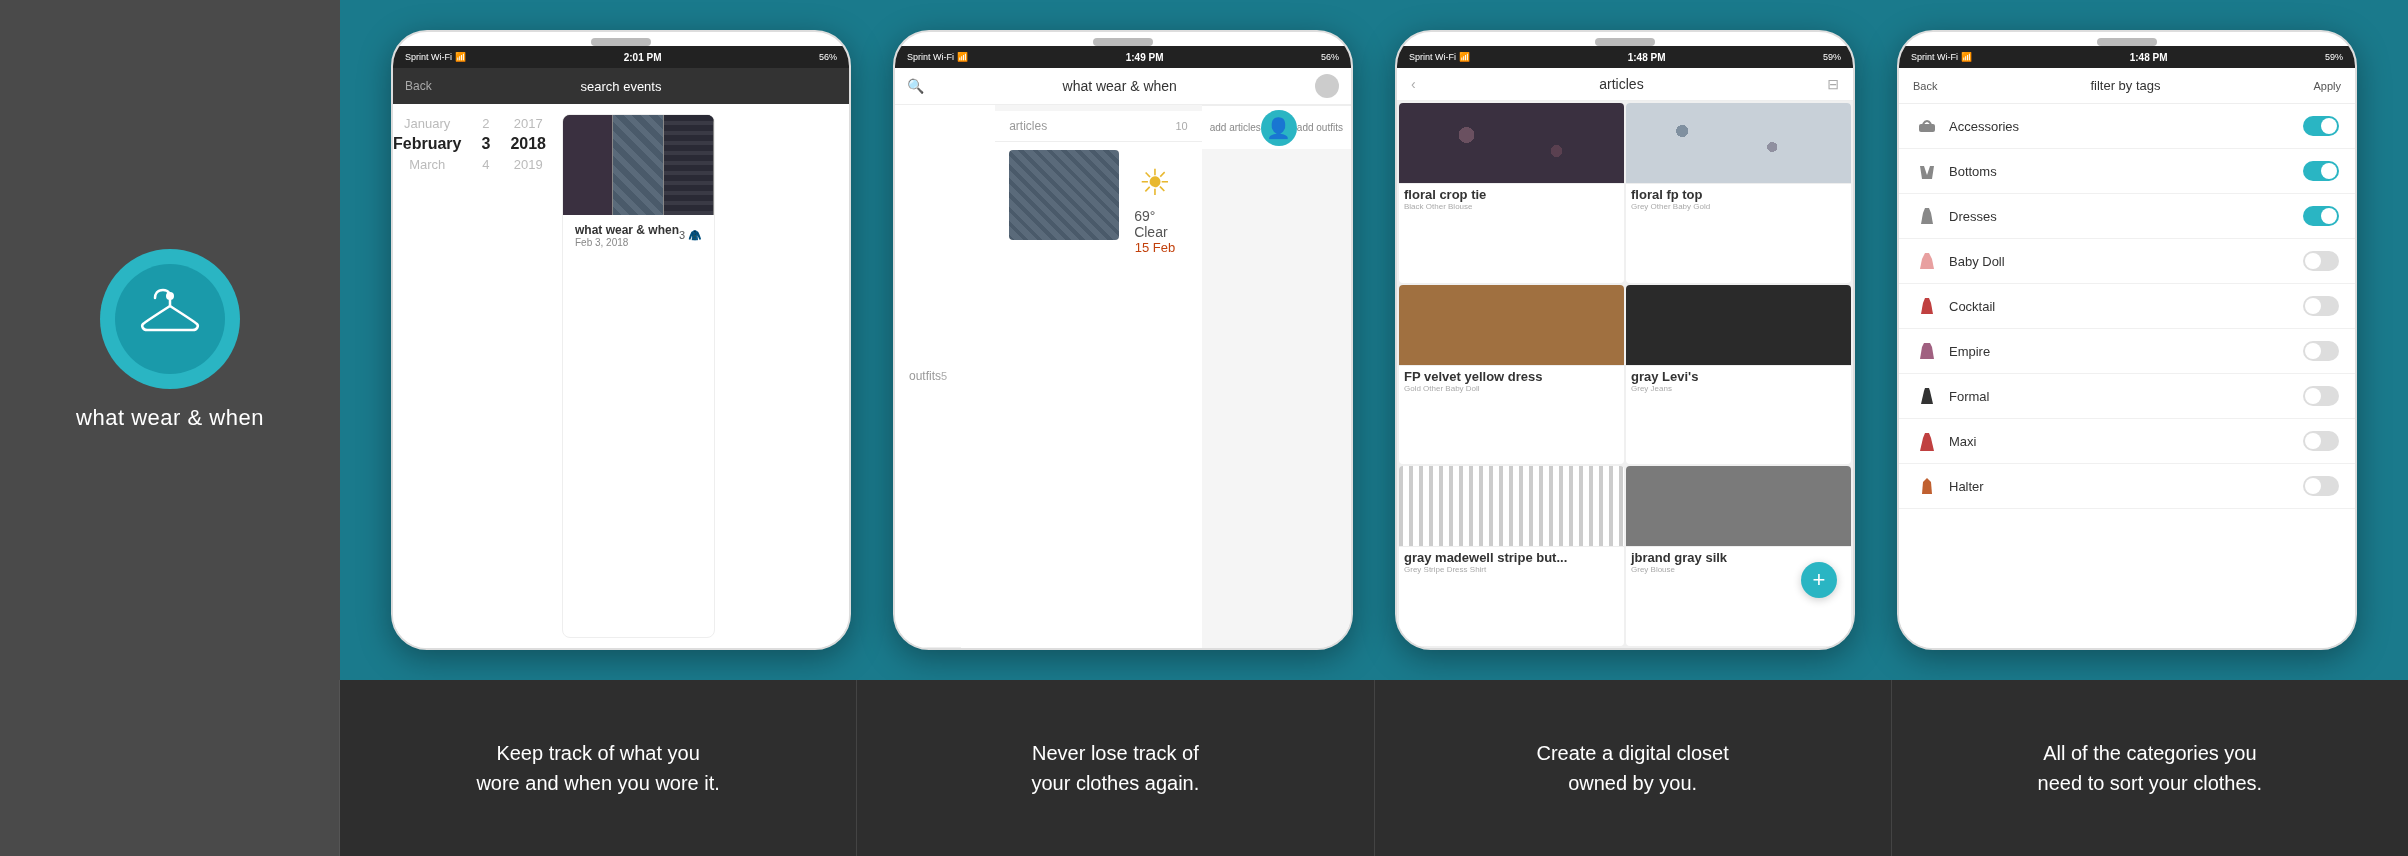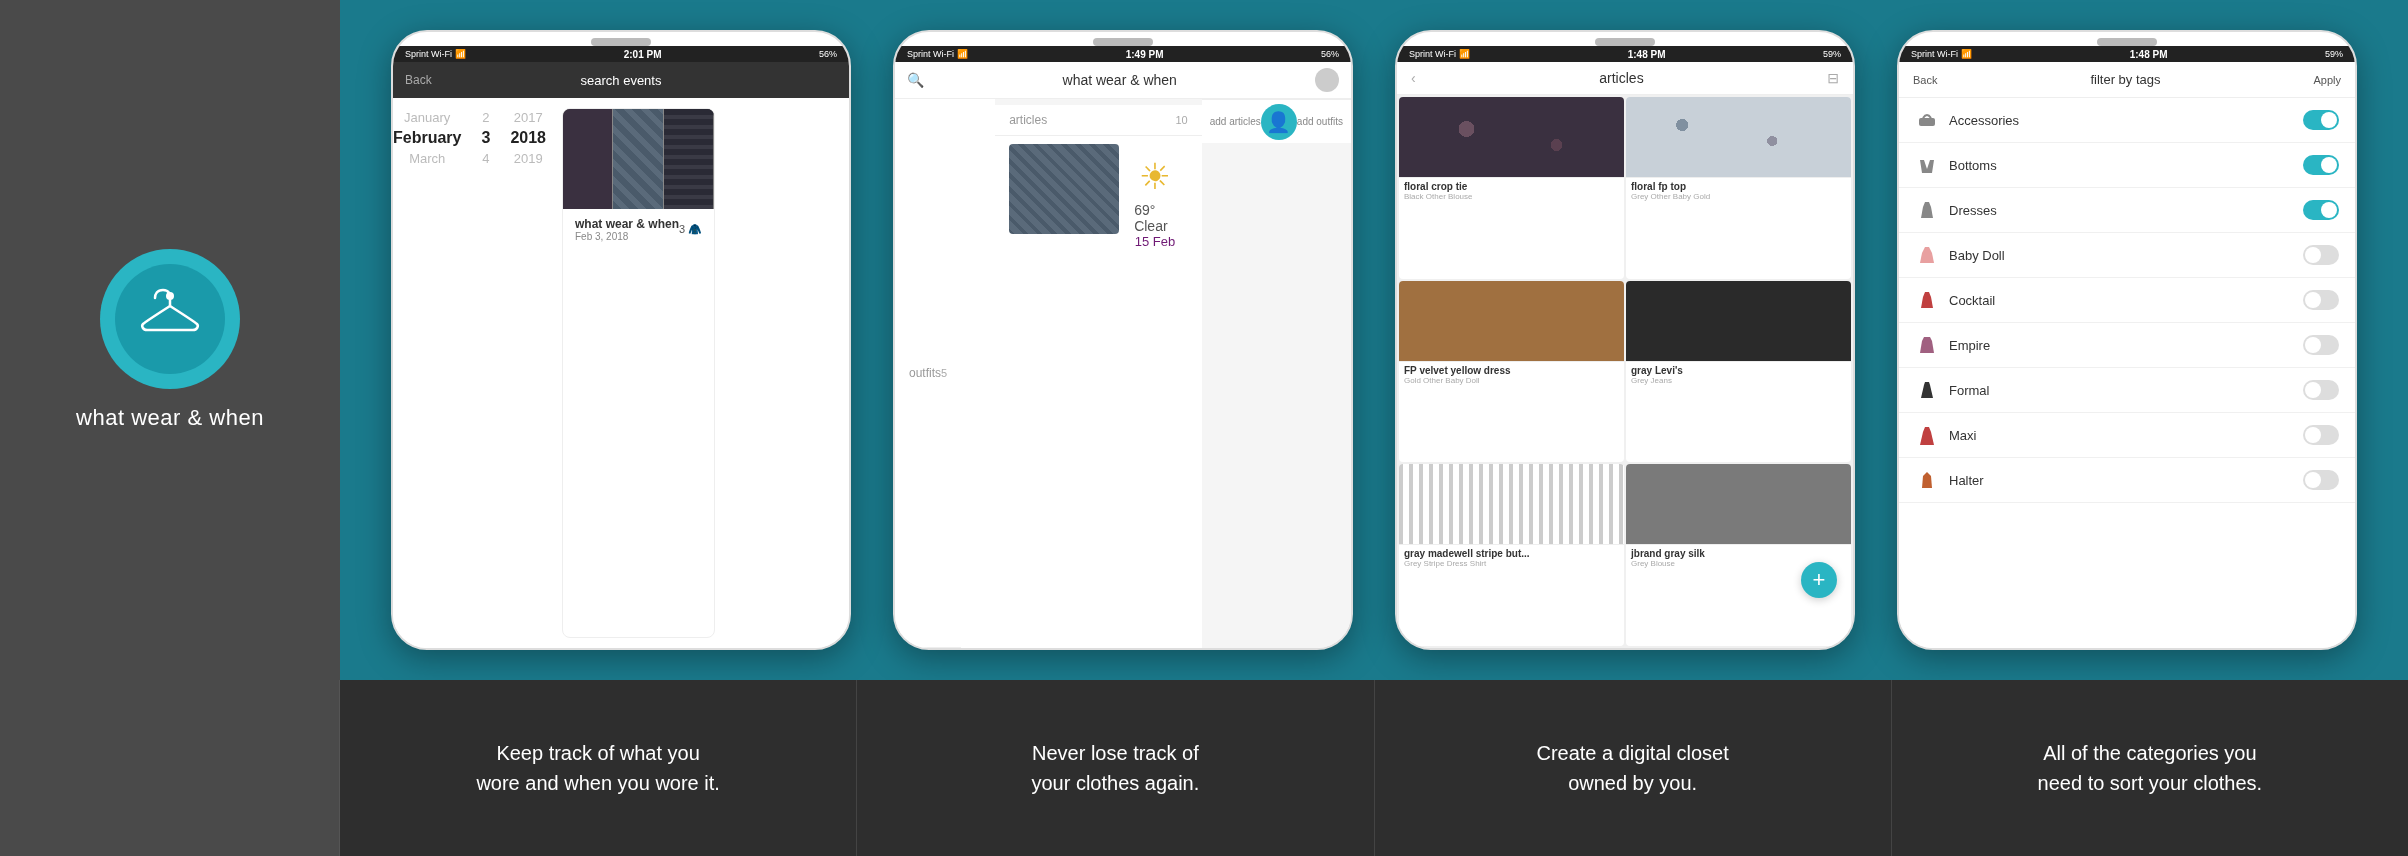--- a/index.html
+++ b/index.html
@@ -103,21 +103,21 @@
 
     
     .status-bar {
       background: #222;
       color: white;
       display: flex;
       justify-content: space-between;
       align-items: center;
       padding: 3px 12px;
       font-size: 9px;
-      height: 16px;
+      height: 22px;
       flex-shrink: 0;
     }
 
     .status-left { display: flex; align-items: center; gap: 3px; }
     .status-right { display: flex; align-items: center; gap: 3px; }
     .status-time { font-size: 10px; font-weight: 600; }
 
     
     .nav-bar {
       background: #333;
@@ -268,21 +268,21 @@
       padding: 8px;
     }
 
     .weather-sun {
       font-size: 36px;
       color: #e8b830;
       margin-bottom: 4px;
     }
 
     .weather-temp { font-size: 14px; color: #555; font-weight: 500; }
-    .weather-date { font-size: 13px; color: #701a75; }
+    .weather-date { font-size: 13px; color: #c2410c; }
 
     .phone2-bottom {
       background: white;
       border-top: 1px solid #eee;
       display: flex;
       justify-content: space-around;
       align-items: center;
       padding: 8px;
       height: 44px;
       flex-shrink: 0;
@@ -344,21 +344,21 @@
     .article-img.stripe { background: repeating-linear-gradient(90deg, #ccc 0px, #ccc 4px, #fff 4px, #fff 10px); }
     .article-img.floral1 { background: #555; }
     .article-img.floral2 { background: #d0d8e0; }
     .article-img.gray-shirt { background: #7a7a7a; }
 
     .article-card-info {
       padding: 3px 5px;
       border-top: 1px solid #eee;
     }
 
-    .article-card-name { font-size: 10px; font-weight: 600; color: #333; }
+    .article-card-name { font-size: 13px; font-weight: 600; color: #333; }
     .article-card-sub { font-size: 8px; color: #aaa; }
 
     .phone3-fab {
       position: absolute;
       bottom: 50px;
       right: 16px;
       width: 36px;
       height: 36px;
       border-radius: 50%;
       background: #2ab5c3;

